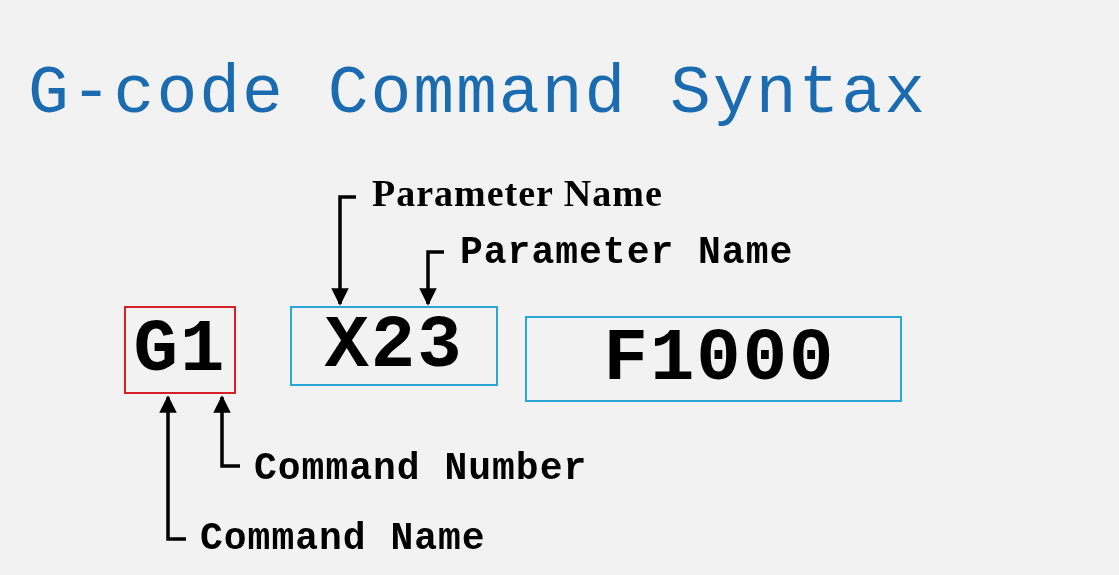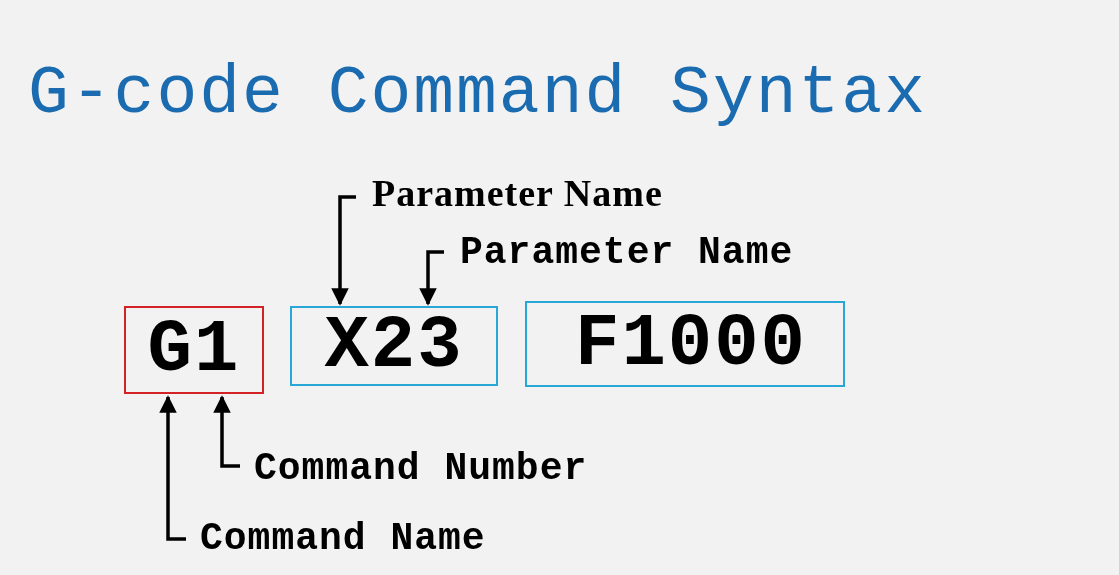--- a/index.html
+++ b/index.html
@@ -30,26 +30,26 @@
     <polyline points="444,252 428,252 428,304" marker-end="url(#ah)"></polyline>
   </g>
   <g stroke="#000" stroke-width="3.5" fill="none">
     <polyline points="240,466 222,466 222,397" marker-end="url(#ah)"></polyline>
   </g>
   <g stroke="#000" stroke-width="3.5" fill="none">
     <polyline points="186,539 168,539 168,397" marker-end="url(#ah)"></polyline>
   </g>
 </svg>
 
-<div class="box" style="left:124px;top:306px;width:140px;height:88px;border-color:#d42027;">
+<div class="box" style="left:124px;top:306px;width:112px;height:88px;border-color:#d42027;">
   <span>G1</span>
 </div>
 <div class="box" style="left:290px;top:306px;width:208px;height:80px;border-color:#29a8d8;">
   <span>X23</span>
 </div>
-<div class="box" style="left:525px;top:301px;width:320px;height:86px;border-color:#29a8d8;padding-left:12px;">
+<div class="box" style="left:525px;top:316px;width:377px;height:86px;border-color:#29a8d8;padding-left:12px;">
   <span>F1000</span>
 </div>
 
 <div class="label" style="left:372px;top:174px;font-family:Liberation Serif, serif;">Parameter Name</div>
 <div class="label" style="left:460px;top:234px;">Parameter Name</div>
 <div class="label" style="left:254px;top:450px;">Command Number</div>
 <div class="label" style="left:200px;top:520px;">Command Name</div>
 
 </body></html>

